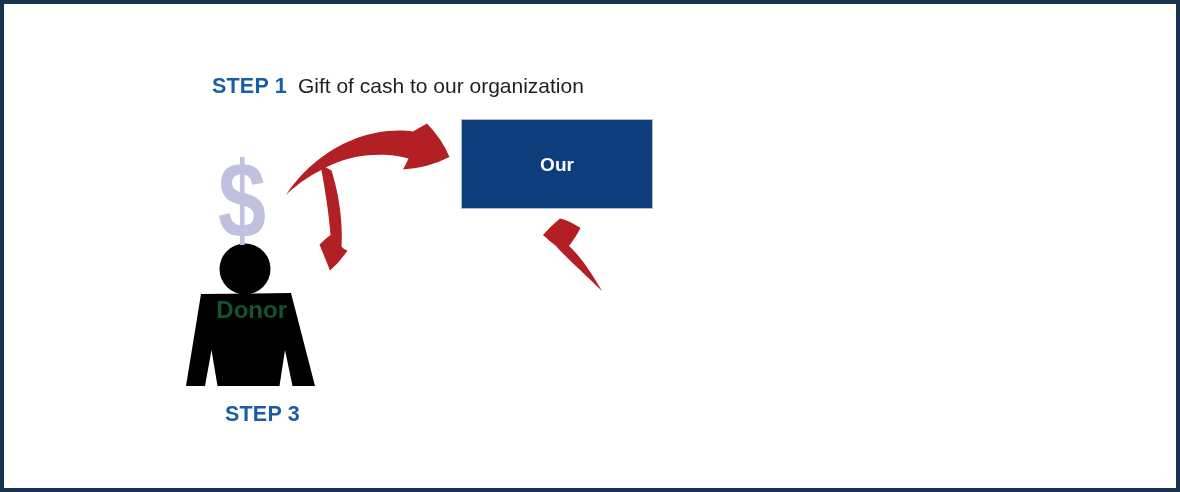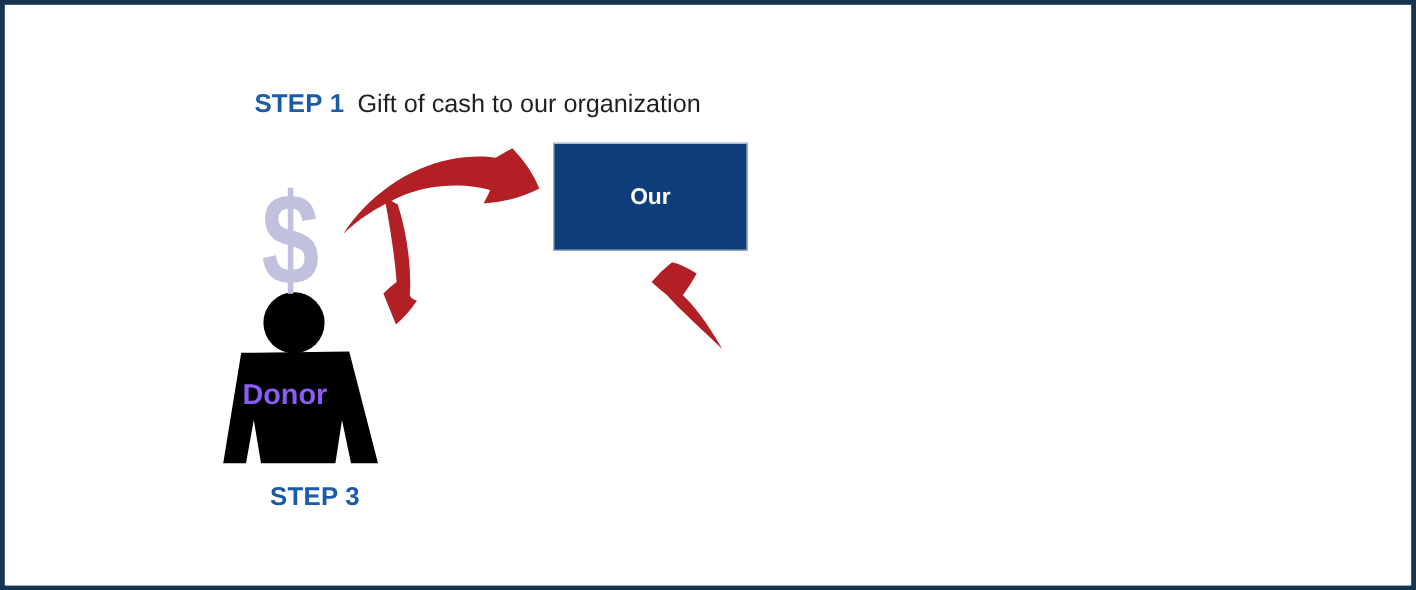--- a/index.html
+++ b/index.html
@@ -53,43 +53,43 @@
     font-weight: bold;
     line-height: 1;
     color: #c1c0de;
     transform: scaleX(0.8);
     transform-origin: left top;
   }
   .org-box {
     position: absolute;
     left: 457px;
     top: 115px;
-    width: 162px;
+    width: 192px;
     height: 90px;
     box-sizing: border-box;
     background: #0d3d7a;
     border: 1px solid #b3bdc9;
     display: flex;
     flex-direction: column;
     align-items: center;
     justify-content: center;
     color: #ffffff;
     font-weight: bold;
     font-size: 19px;
     line-height: 25px;
     text-align: center;
     gap: 12px;
   }
   .donor-label {
     position: absolute;
     left: 198px;
-    top: 312px;
+    top: 292px;
     width: 85px;
-    text-align: left;
-    color: #8b5cf6;
+    text-align: right;
+    color: #14532d;
     font-weight: bold;
     font-size: 24px;
   }
 </style>
 </head>
 <body>
 
 <div class="canvas">
 
   <svg class="overlay" viewBox="0 0 1180 492" aria-hidden="true">

